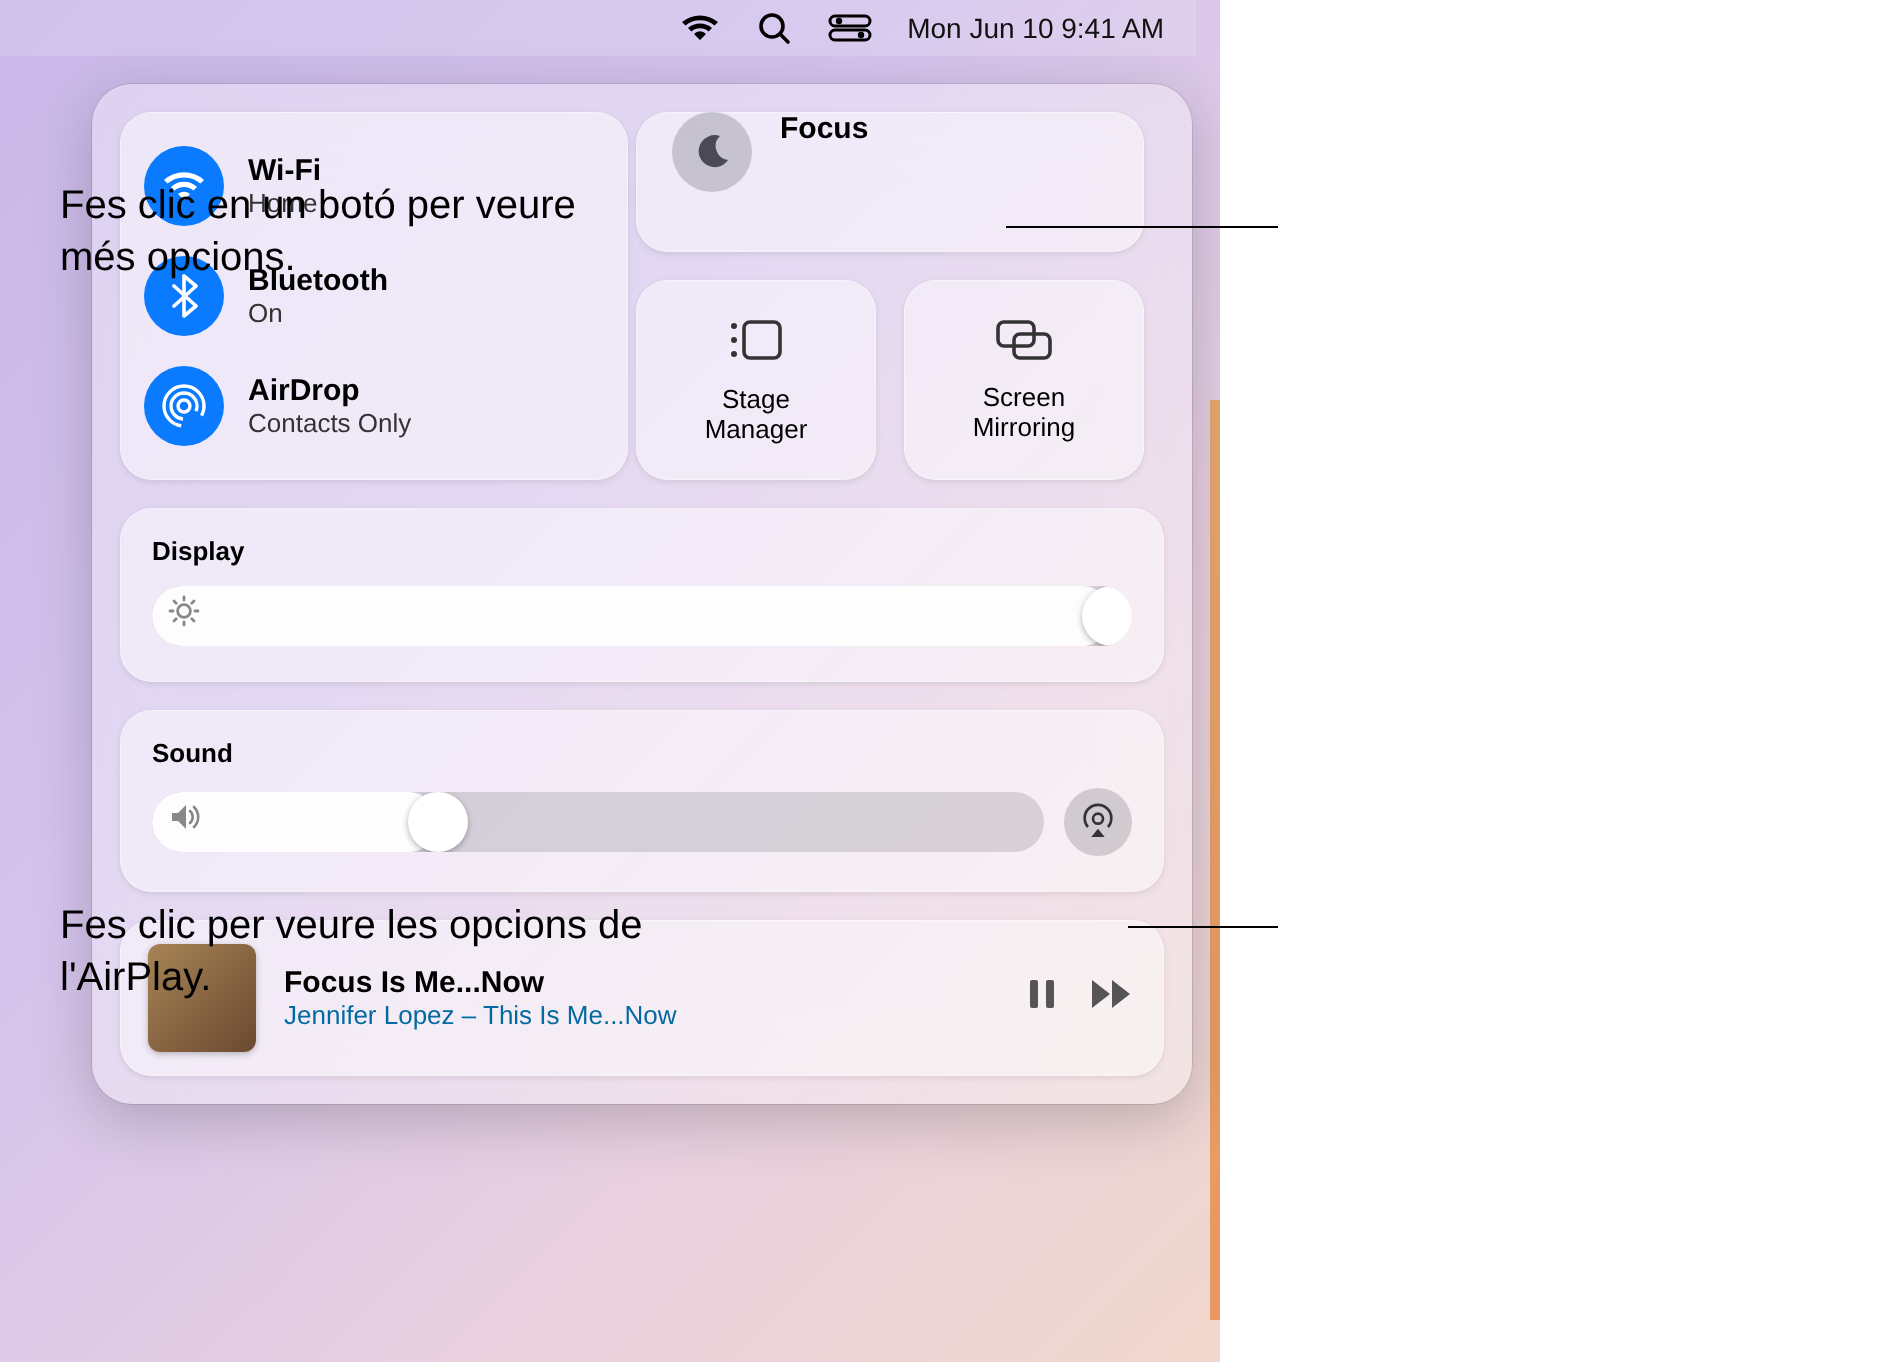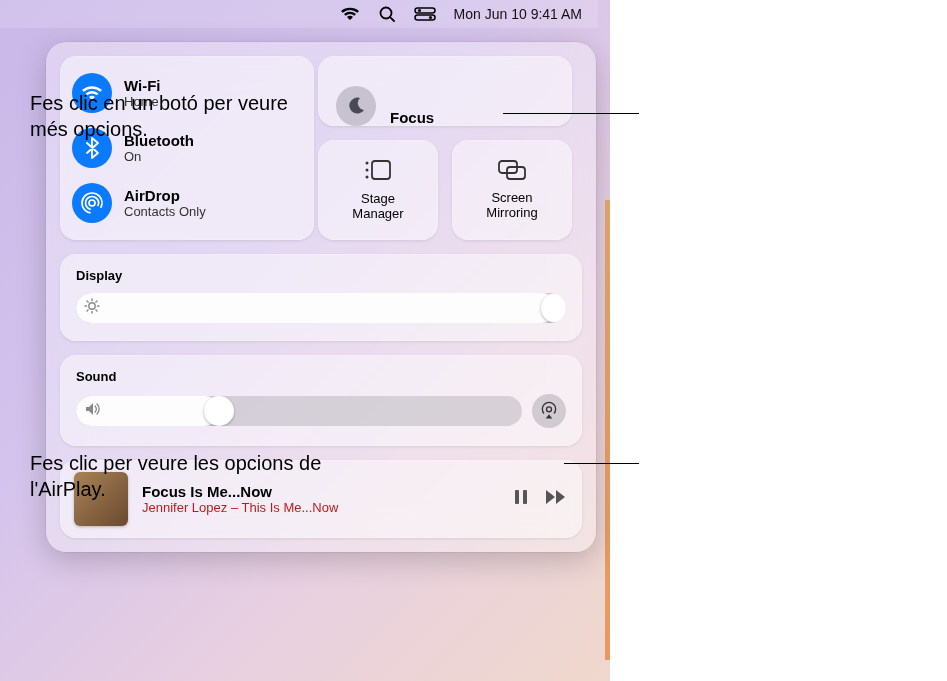--- a/index.html
+++ b/index.html
@@ -55,21 +55,21 @@
       width: 40px; height: 40px; border-radius: 50%;
       display: flex; align-items: center; justify-content: center;
       flex-shrink: 0;
     }
     .conn-icon.on { background: #0a7aff; color: white;}
     .conn-text .t { font-size: 15px; font-weight: 600; color: #000;}
     .conn-text .s { font-size: 13px; color: #333;}
 
     
     .right-col { width: 254px; display: flex; flex-direction: column; gap: 14px;}
-    .focus-tile { height: 70px; display: flex; align-items: flex-end; gap: 14px; padding: 0 18px; cursor: pointer;}
+    .focus-tile { height: 70px; display: flex; align-items: flex-start; gap: 14px; padding: 0 18px; cursor: pointer;}
     .focus-icon {
       width: 40px; height: 40px; border-radius: 50%;
       background: rgba(120,120,128,0.35);
       display: flex; align-items: center; justify-content: center; color: #333;
     }
 
     .small-row { display: flex; gap: 14px; height: 100px;}
     .small-tile { flex: 1; display: flex; flex-direction: column; align-items: center; justify-content: center; gap: 6px; cursor: pointer;}
     .small-tile .lbl { font-size: 13px; color: #000; text-align: center; line-height: 1.15;}
 
@@ -104,21 +104,21 @@
       background: rgba(120,120,128,0.30);
       display: flex; align-items: center; justify-content: center;
       cursor: pointer; color: #333;
     }
 
     
     .np-tile { width: 100%; padding: 12px 14px; display: flex; align-items: center; gap: 14px;}
     .np-art { width: 54px; height: 54px; border-radius: 6px; background: linear-gradient(135deg,#a78455,#6b4930); box-shadow: 0 1px 3px rgba(0,0,0,0.25);}
     .np-text { flex: 1; min-width: 0;}
     .np-text .t { font-size: 15px; font-weight: 600; color: #000; white-space: nowrap; overflow: hidden; text-overflow: ellipsis;}
-    .np-text .s { font-size: 13px; color: #b91c1c; white-space: nowrap; overflow: hidden; text-overflow: ellipsis;}
+    .np-text .s { font-size: 13px; color: #0369a1; white-space: nowrap; overflow: hidden; text-overflow: ellipsis;}
     .np-ctrls { display: flex; gap: 14px; color: #444;}
     .np-ctrls > * { cursor: pointer;}
 
     
     .ann-area {
       position: absolute;
       top: 0; right: 0; bottom: 0;
       width: 337px;
       background: #fff;
     }

